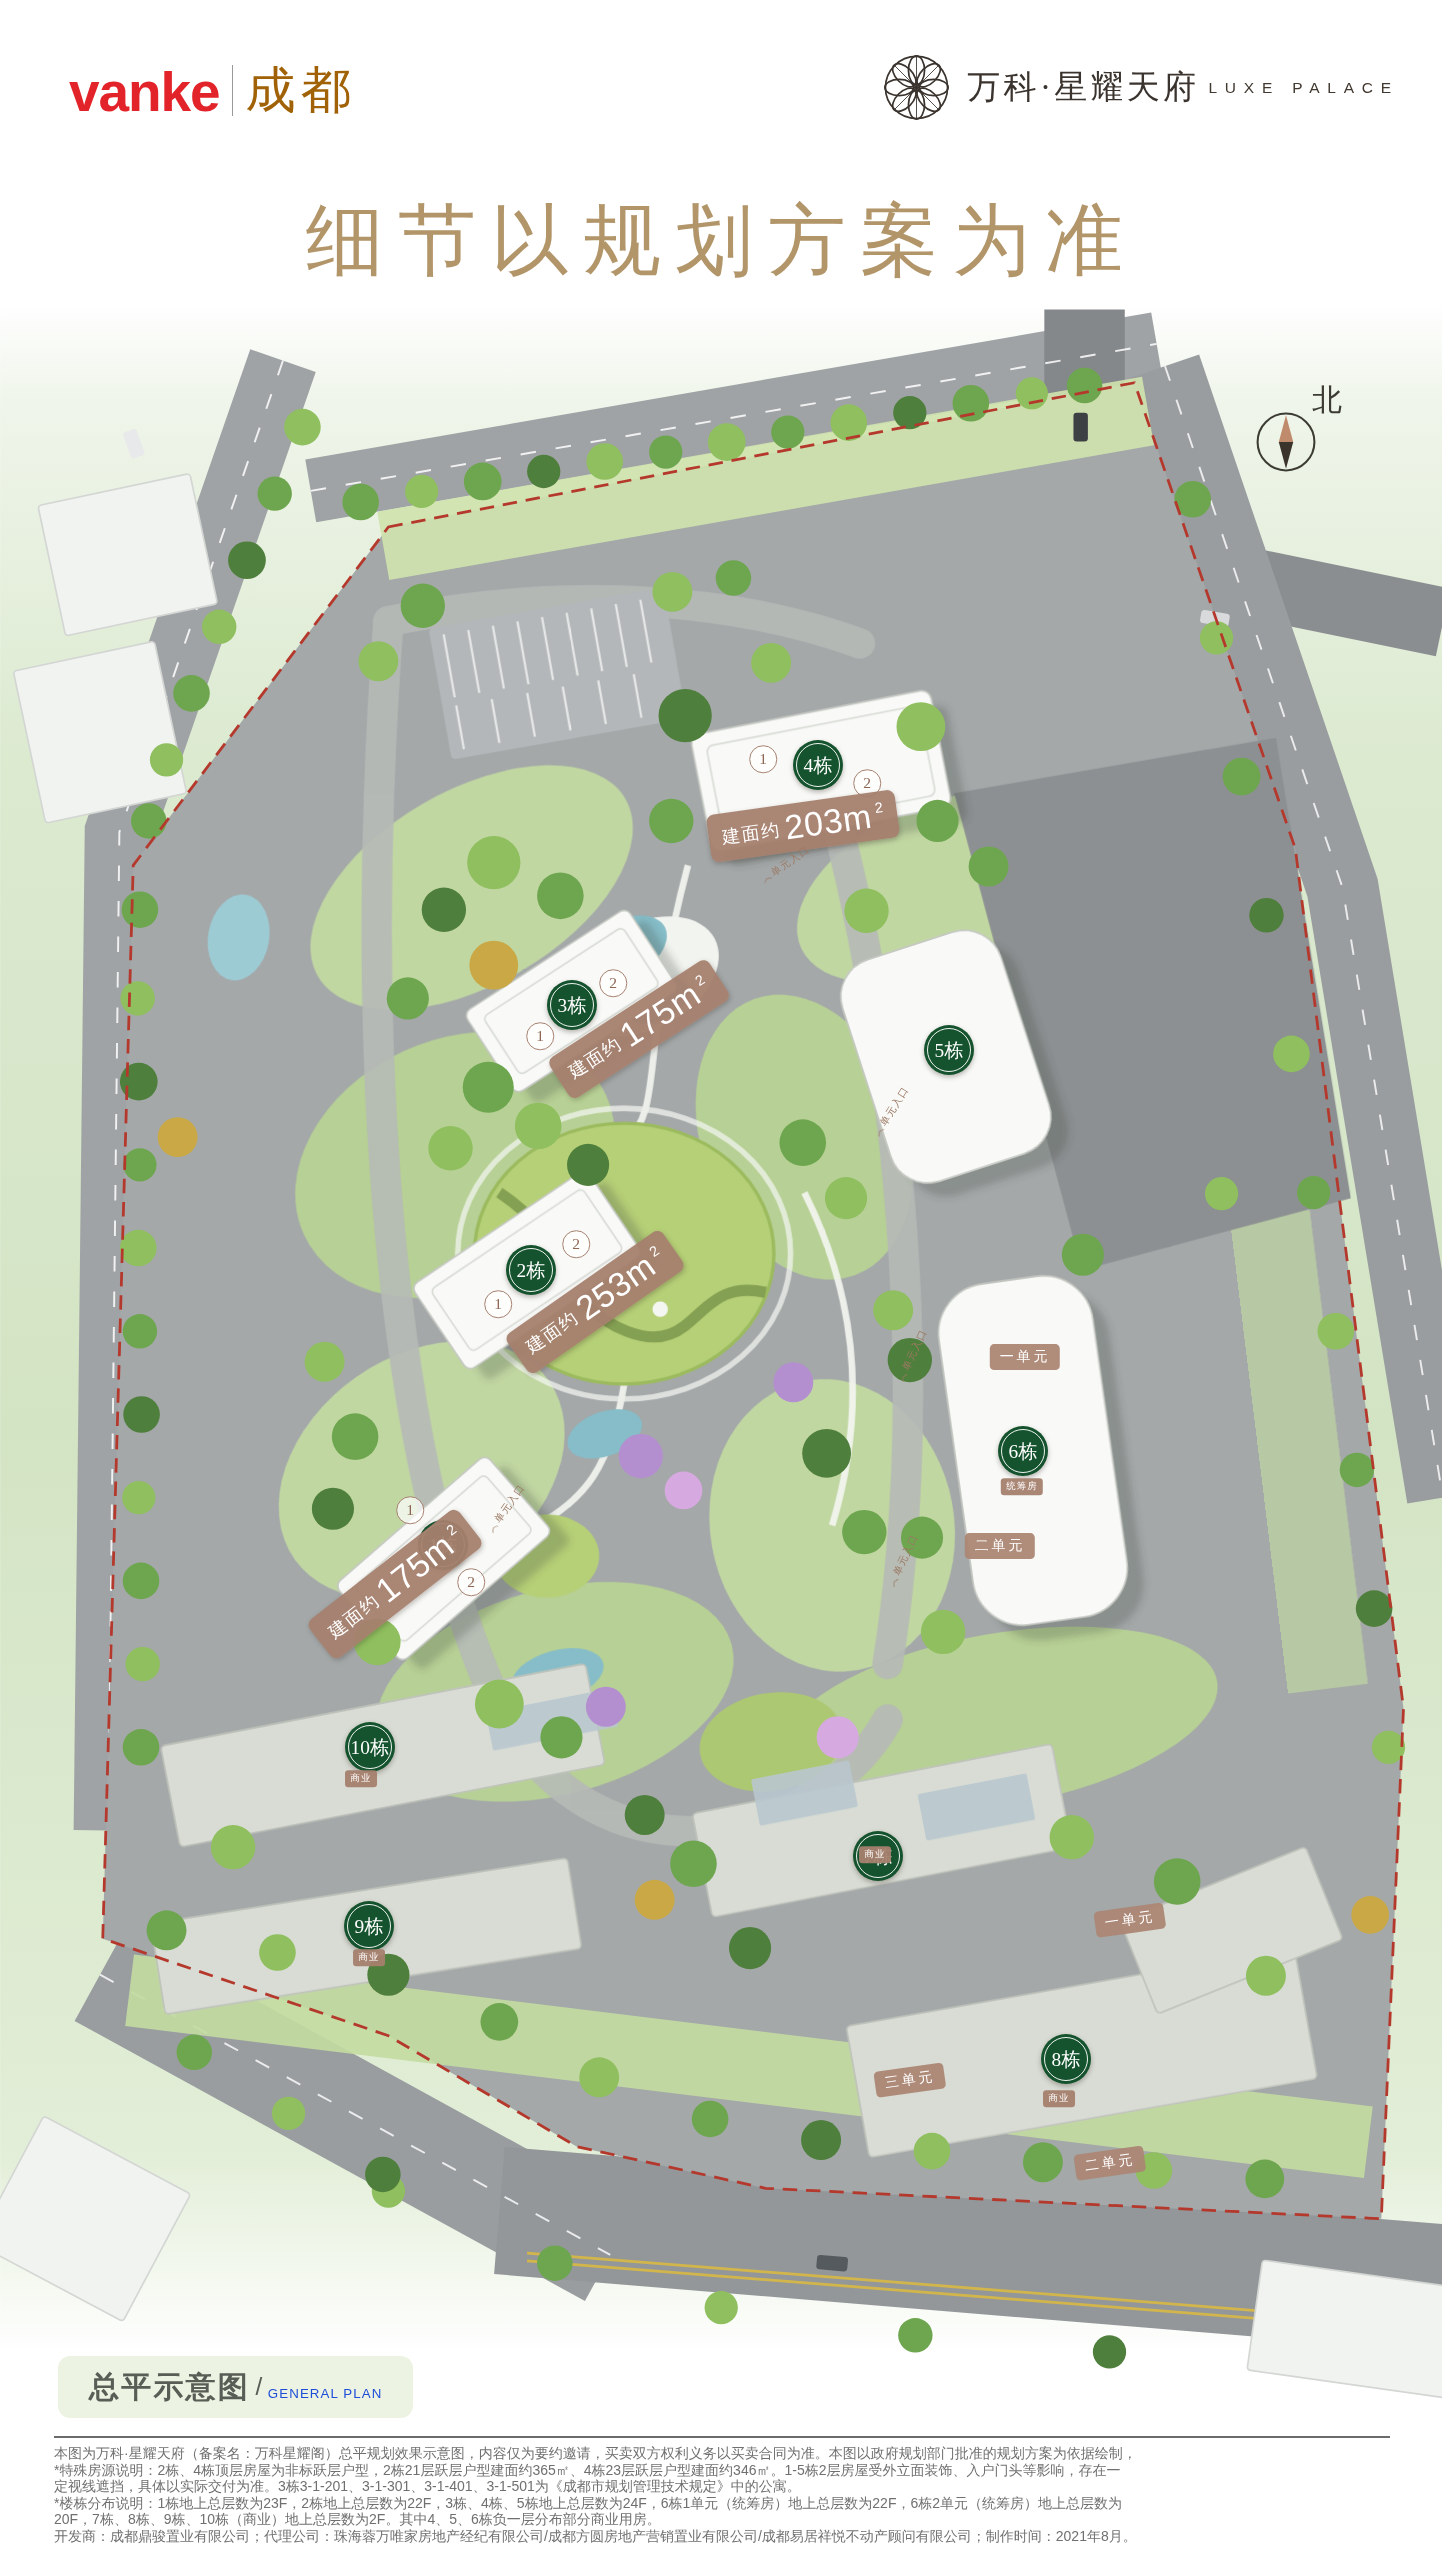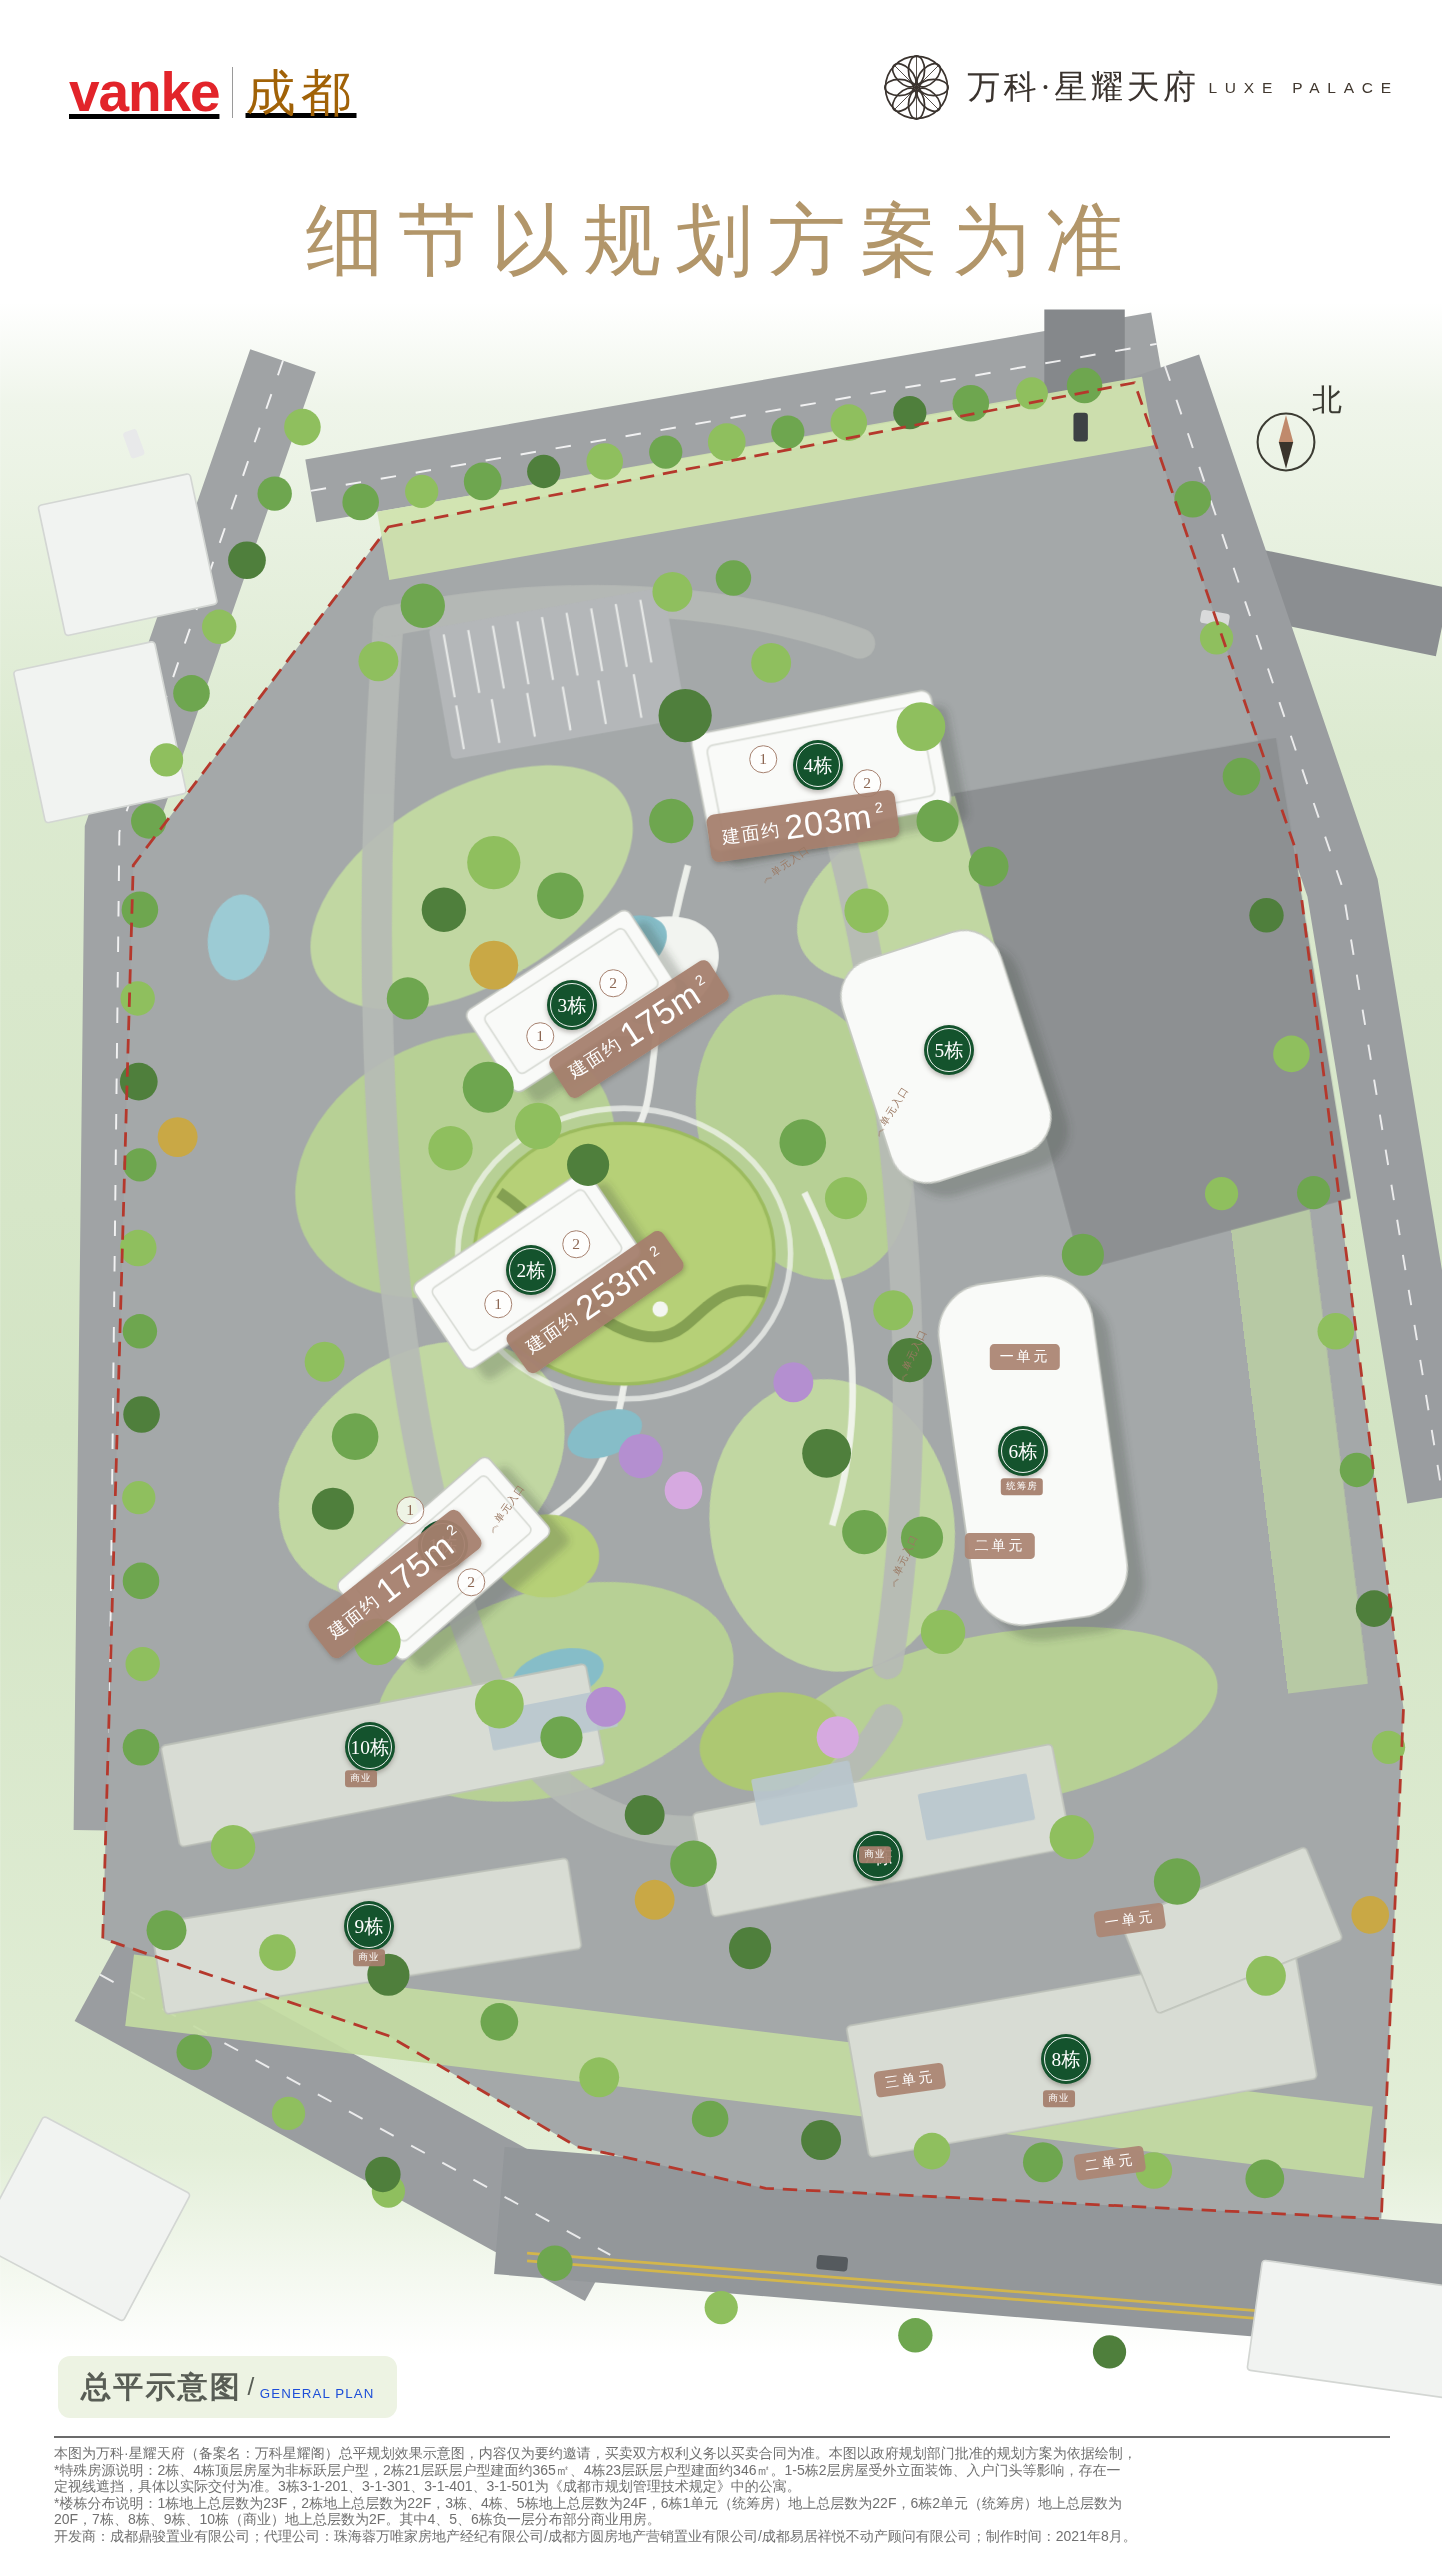--- a/index.html
+++ b/index.html
@@ -1,21 +1,21 @@
 <!DOCTYPE html>
 <html style="font-size:9px"><head>
 <meta charset="utf-8">
 <style>
   html,body{margin:0;padding:0;background:#ffffff;}
   #page{position:relative;width:1443px;height:2576px;background:#ffffff;overflow:hidden;
         font-family:"Liberation Sans",sans-serif;}
   .abs{position:absolute;}
 
   
-  #brand{left:69px;top:65px;display:flex;align-items:center;gap:12.2px;text-decoration:underline;}
+  #brand{left:69px;top:65px;display:flex;align-items:flex-start;gap:12.2px;}
   #brand .vanke{font-size:55px;font-weight:bold;color:#e2242a;letter-spacing:-1.1px;line-height:1;}
   #brand .vdiv{width:1.7px;height:51px;background:#9a9a9a;}
   #brand .city{font-size:50px;color:#a16207;letter-spacing:5.5px;line-height:1;}
   #logo2{right:44px;top:53px;display:flex;align-items:center;gap:16.6px;}
   #logo2 .flower{width:69px;height:69px;}
   #logo2 .ltxt{display:flex;flex-direction:row;align-items:center;gap:9px;color:#3a332e;}
   #logo2 .lname{font-size:33px;letter-spacing:3.3px;font-family:"Liberation Serif",serif;}
   #logo2 .lsub{font-size:15.5px;letter-spacing:7.8px;color:#41382f;text-align:center;}
   #title{left:50%;top:199px;transform:translateX(-50%);white-space:nowrap;
          font-family:"Liberation Serif",serif;font-size:78px;letter-spacing:14.4px;
@@ -40,21 +40,21 @@
         font-size:14px;letter-spacing:2.8px;padding:3.9px 10px;border-radius:4.4px;white-space:nowrap;}
   .tag{transform:translate(-50%,-50%) rotate(var(--r,0deg));background:rgba(165,128,110,.95);color:#fff;
        font-size:9.4px;letter-spacing:1.1px;padding:2.2px 5.5px;border-radius:3.3px;white-space:nowrap;}
   .ent{transform:translate(-50%,-50%) rotate(var(--r,0deg));color:#9b7963;font-size:10px;
        letter-spacing:1.1px;display:flex;align-items:center;gap:2.2px;white-space:nowrap;}
   .ent .ea{display:inline-block;transform:rotate(90deg);font-size:10px;}
   .northchar{font-size:30px;color:#3b3b33;transform:translate(-50%,-50%);font-family:"Liberation Sans",sans-serif;}
 
   
   #caption{left:58px;top:2356px;height:62px;background:#edf3e3;border-radius:12.2px;
-           display:flex;align-items:center;padding:0 23px;gap:5.5px;}
+           display:flex;align-items:center;padding:0 31px;gap:5.5px;}
   #caption .cz{font-size:30px;font-weight:bold;color:#585d55;letter-spacing:2.2px;}
   #caption .cs{font-size:24.4px;color:#585d55;font-weight:300;}
   #caption .ce{font-size:13.3px;color:#1d4ed8;letter-spacing:1.1px;margin-top:12.2px;}
   #divider{left:54px;top:2436px;width:1336px;height:2.2px;background:#6b6b6b;}
   #disc{left:54px;top:2445px;width:1342px;color:#707070;font-size:14px;line-height:16.6px;}
   #disc div{white-space:nowrap;overflow:hidden;}
 </style>
 </head>
 <body>
 

